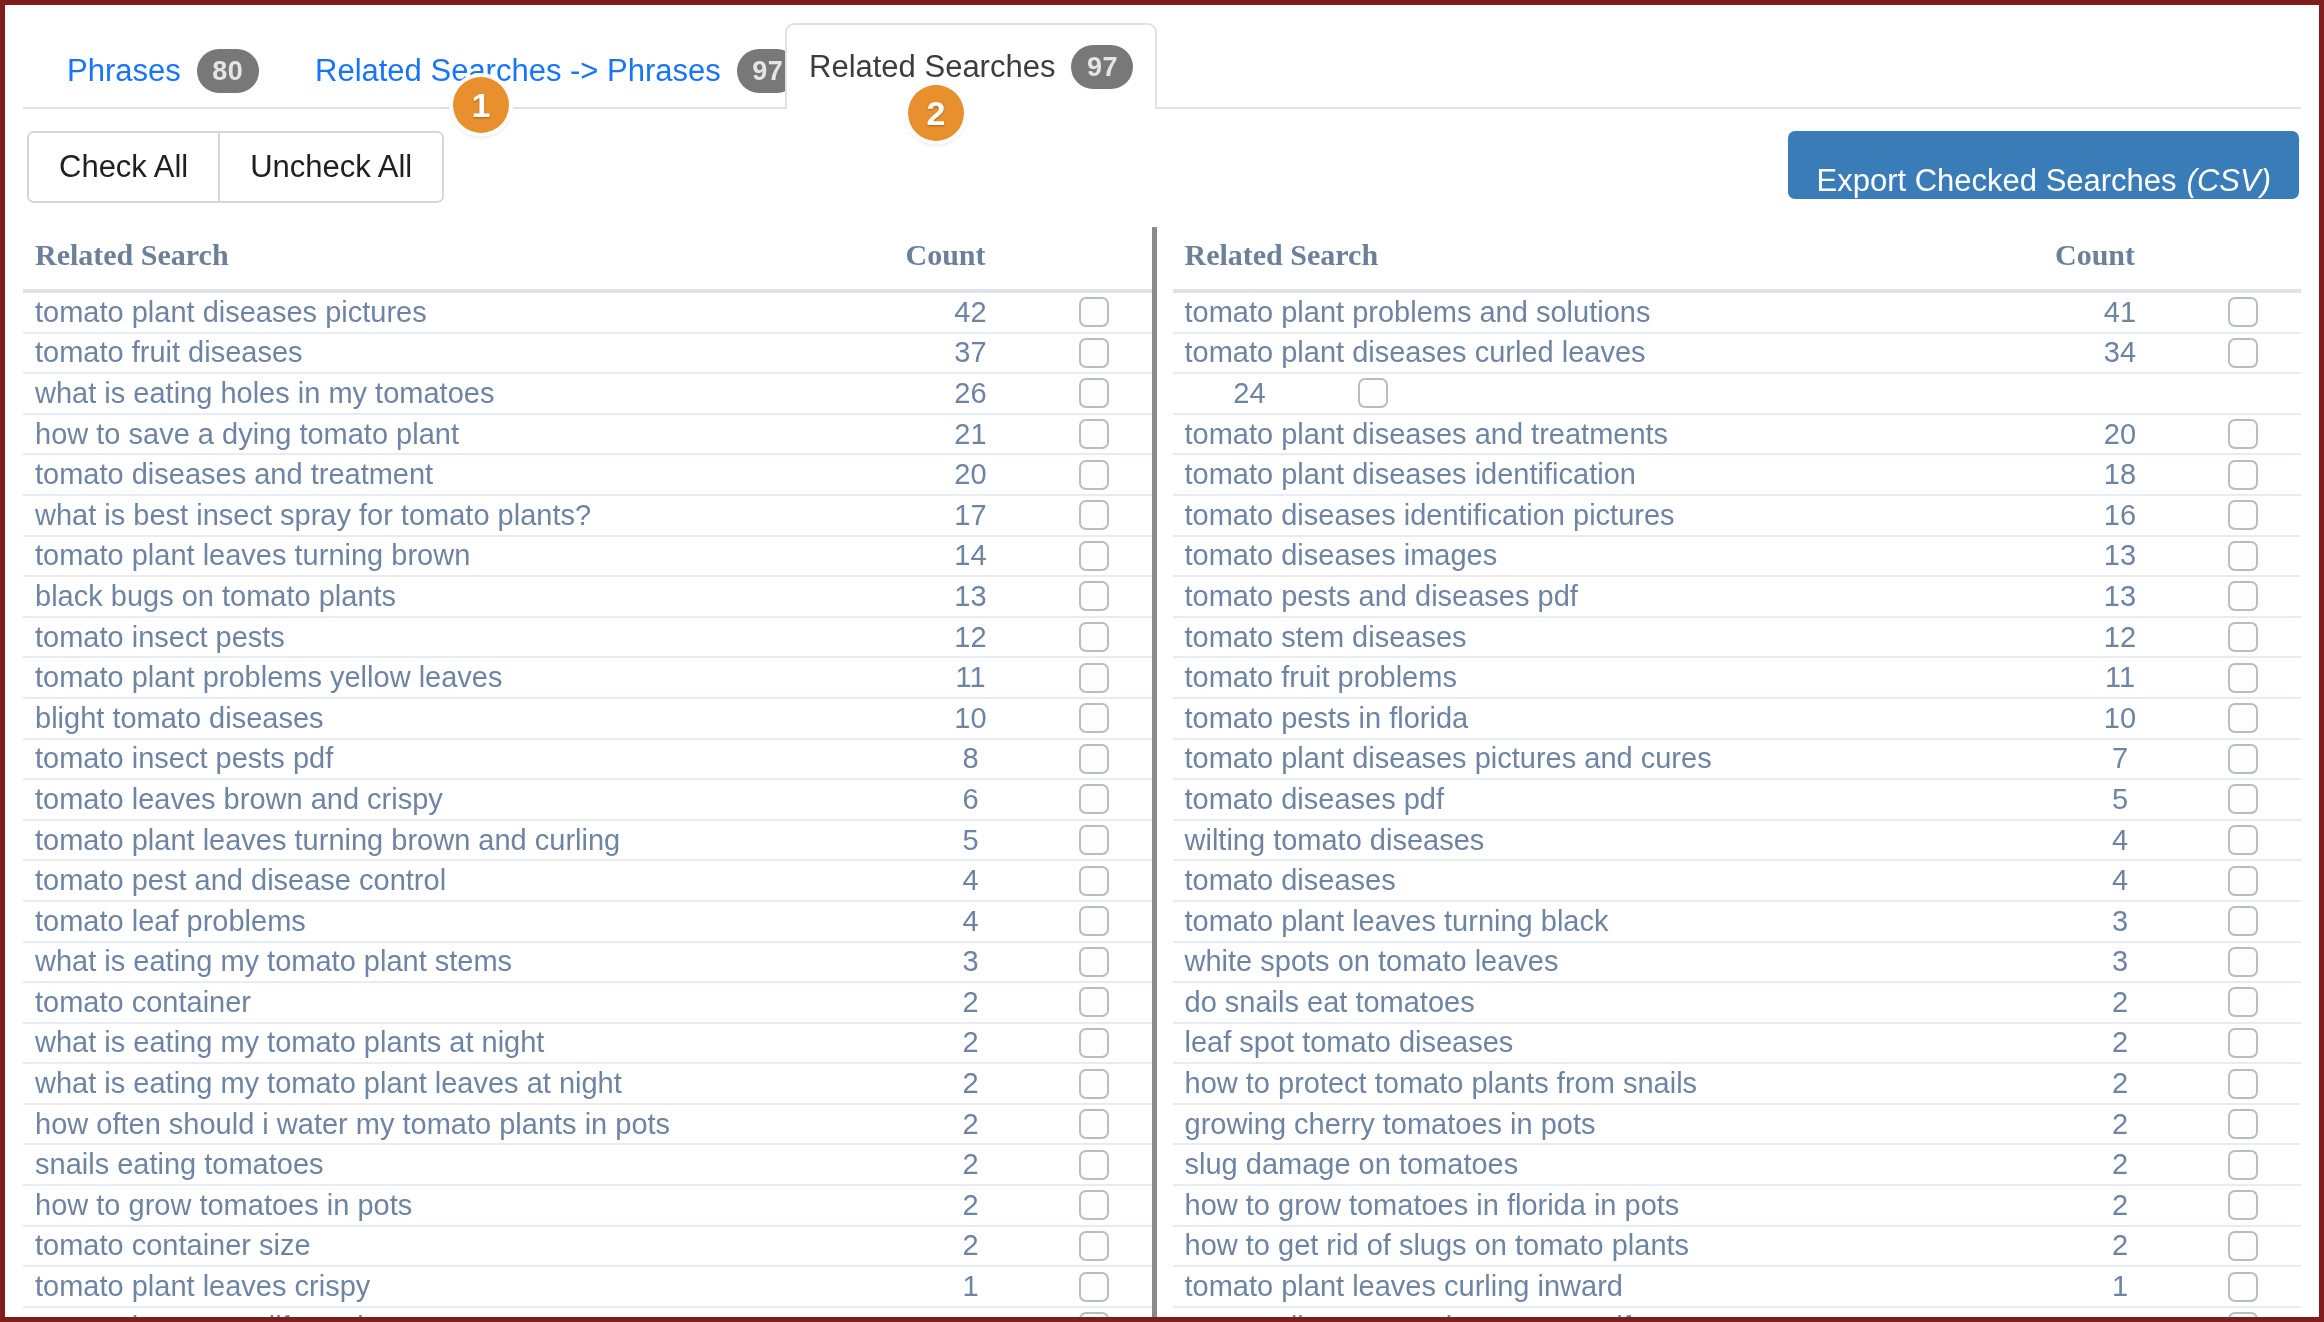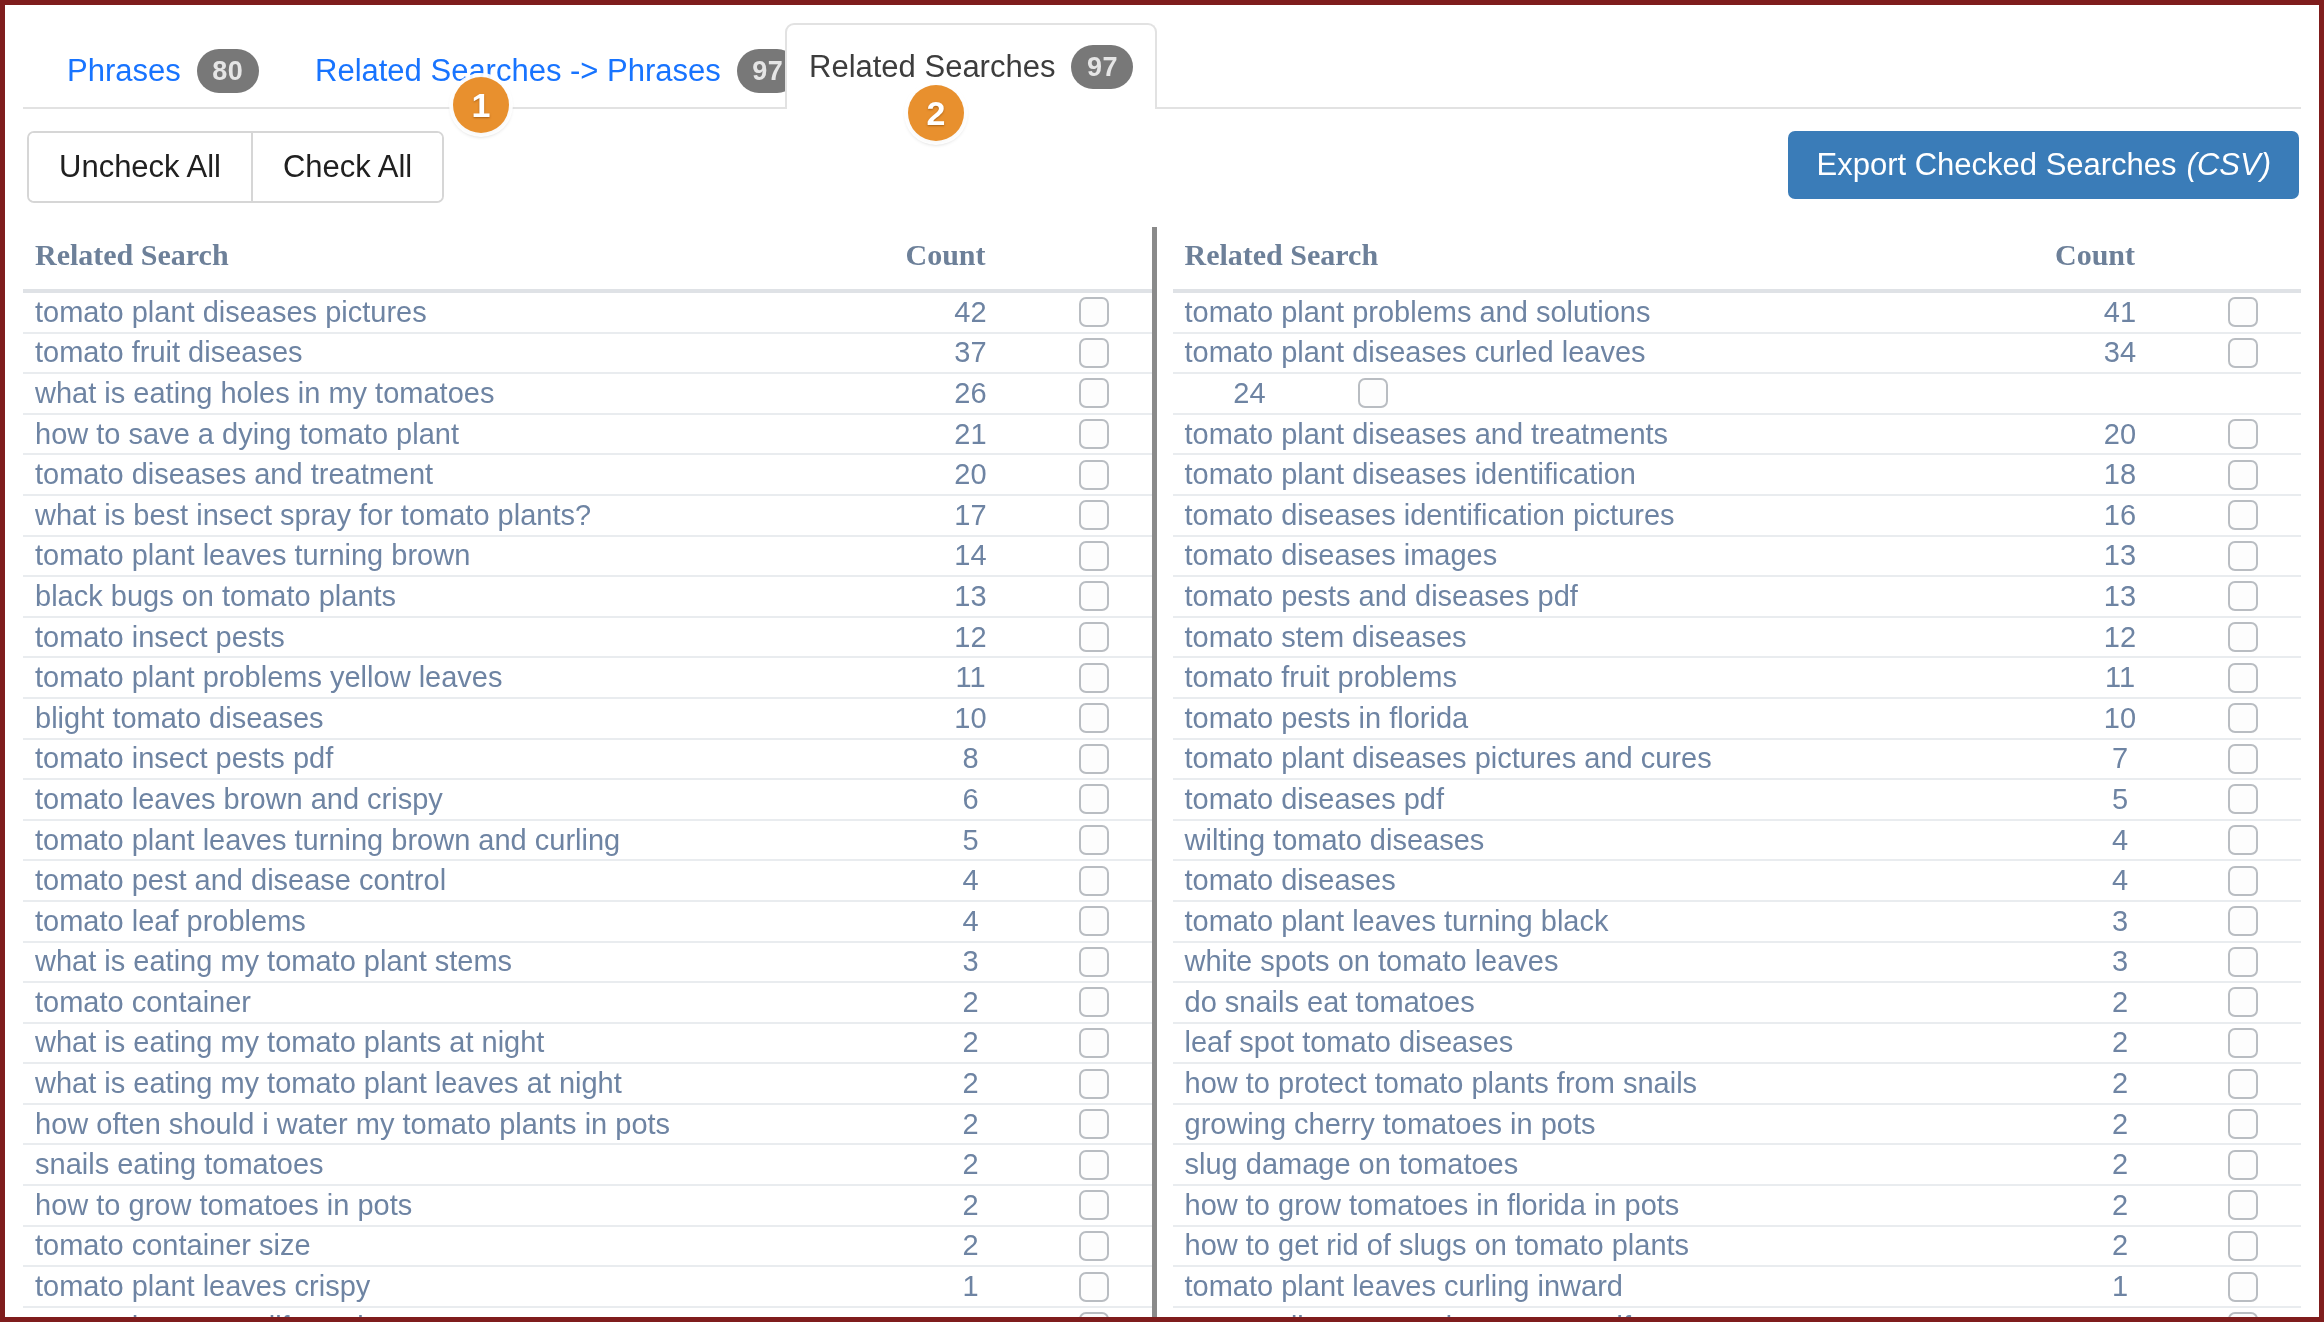--- a/index.html
+++ b/index.html
@@ -130,21 +130,21 @@
     white-space: nowrap;
   }
   .btn-group > .gbtn:last-child { border-right: none; }
 
   .export-btn {
     position: absolute;
     right: 2px; top: 0;
     height: 68px;
     padding: 0 28px;
     display: flex;
-    align-items: center;
+    align-items: flex-end;
     justify-content: center;
     background: #3a7cb8;
     border: none;
     border-radius: 7px;
     color: #ffffff;
     font-size: 31px;
     cursor: pointer;
     font-family: inherit;
     white-space: nowrap;
   }
@@ -254,22 +254,22 @@
     <div class="marker" style="left:430px; top:72px;">
       <span>1</span>
     </div>
     <div class="marker" style="left:885px; top:80px;">
       <span>2</span>
     </div>
   </div>
 
   <div class="toolbar">
     <div class="btn-group">
+      <button class="gbtn">Check All</button>
       <button class="gbtn">Uncheck All</button>
-      <button class="gbtn">Check All</button>
     </div>
     <button class="export-btn" style="background: rgb(58, 124, 184);">
       <span>Export Checked Searches</span>
       <span class="csv">(CSV)</span>
     </button>
   </div>
 
   <div class="tables">
 
     <div class="half left">

